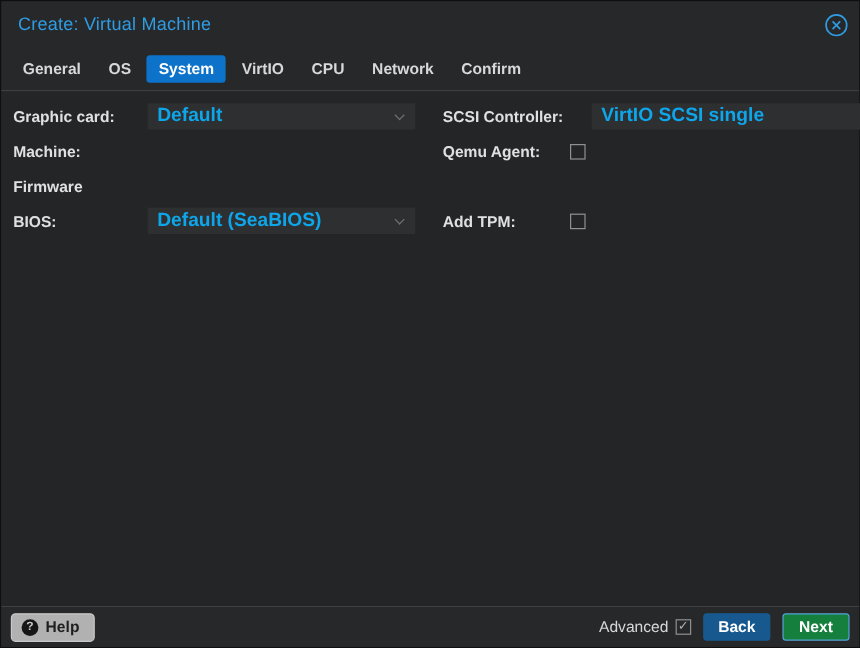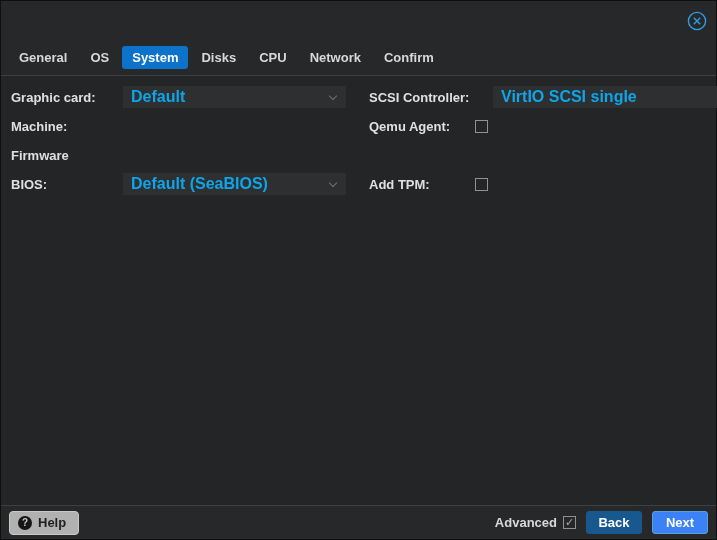--- a/index.html
+++ b/index.html
@@ -87,55 +87,56 @@
     width: 14px; height: 14px; border-radius: 50%;
     background: #161616; color: #c9c9c9;
     display: inline-flex; align-items: center; justify-content: center;
     font-size: 10px; font-weight: bold;
   }
   .footer-right {
     margin-left: auto; padding-right: 8px;
     display: flex; align-items: center; gap: 10px;
   }
   .advanced-group { display: flex; align-items: center; gap: 6px; }
-  .advanced-label { font-size: 13px; font-weight: bold; color: #d8d8d8; }
+  .advanced-label { font-size: 13px; font-weight: normal; color: #d8d8d8; }
   .adv-checkbox {
     width: 13px; height: 13px;
     border: 1px solid #8f9193;
     display: flex; align-items: center; justify-content: center;
     font-size: 11px; color: #a9abad; line-height: 1; cursor: pointer;
   }
   .btn {
     width: 56px; height: 23px; border-radius: 3px;
     display: inline-flex; align-items: center; justify-content: center;
     font-size: 13px; font-weight: bold; color: #ffffff; cursor: pointer;
   }
   .btn-back { background: #17598f; border: 1px solid #17598f; text-align: center; }
-  .btn-next { background: #3b82f6; border: 1px solid #55a1d8; }
+  .btn-next { background: #15803d; border: 1px solid #55a1d8; }
 </style>
 </head>
 <body>
 
 <div class="window">
 
   <div class="titlebar">
+    <div class="window-title">Create: Virtual Machine</div>
     <div class="close-btn">
       <svg width="20" height="20" viewBox="0 0 20 20">
         <circle cx="10" cy="10" r="8.6" fill="none" stroke="#2f9ce3" stroke-width="1.4"></circle>
         <line x1="6.8" y1="6.8" x2="13.2" y2="13.2" stroke="#2f9ce3" stroke-width="1.4"></line>
         <line x1="13.2" y1="6.8" x2="6.8" y2="13.2" stroke="#2f9ce3" stroke-width="1.4"></line>
       </svg>
     </div>
   </div>
 
   <div class="tabbar">
     <div class="tab">General</div>
     <div class="tab">OS</div>
     <div class="tab active">System</div>
-    <div class="tab">Disks</div>
+    <div class="tab">VirtIO</div>
     <div class="tab">CPU</div>
     <div class="tab">Network</div>
     <div class="tab">Confirm</div>
   </div>
 
   <div class="body-panel">
 
     <div class="form-row" style="top:10px; left:0; right:0;">
       <span class="field-label lbl-left">Graphic card:</span>
       <div class="combo combo-left">

